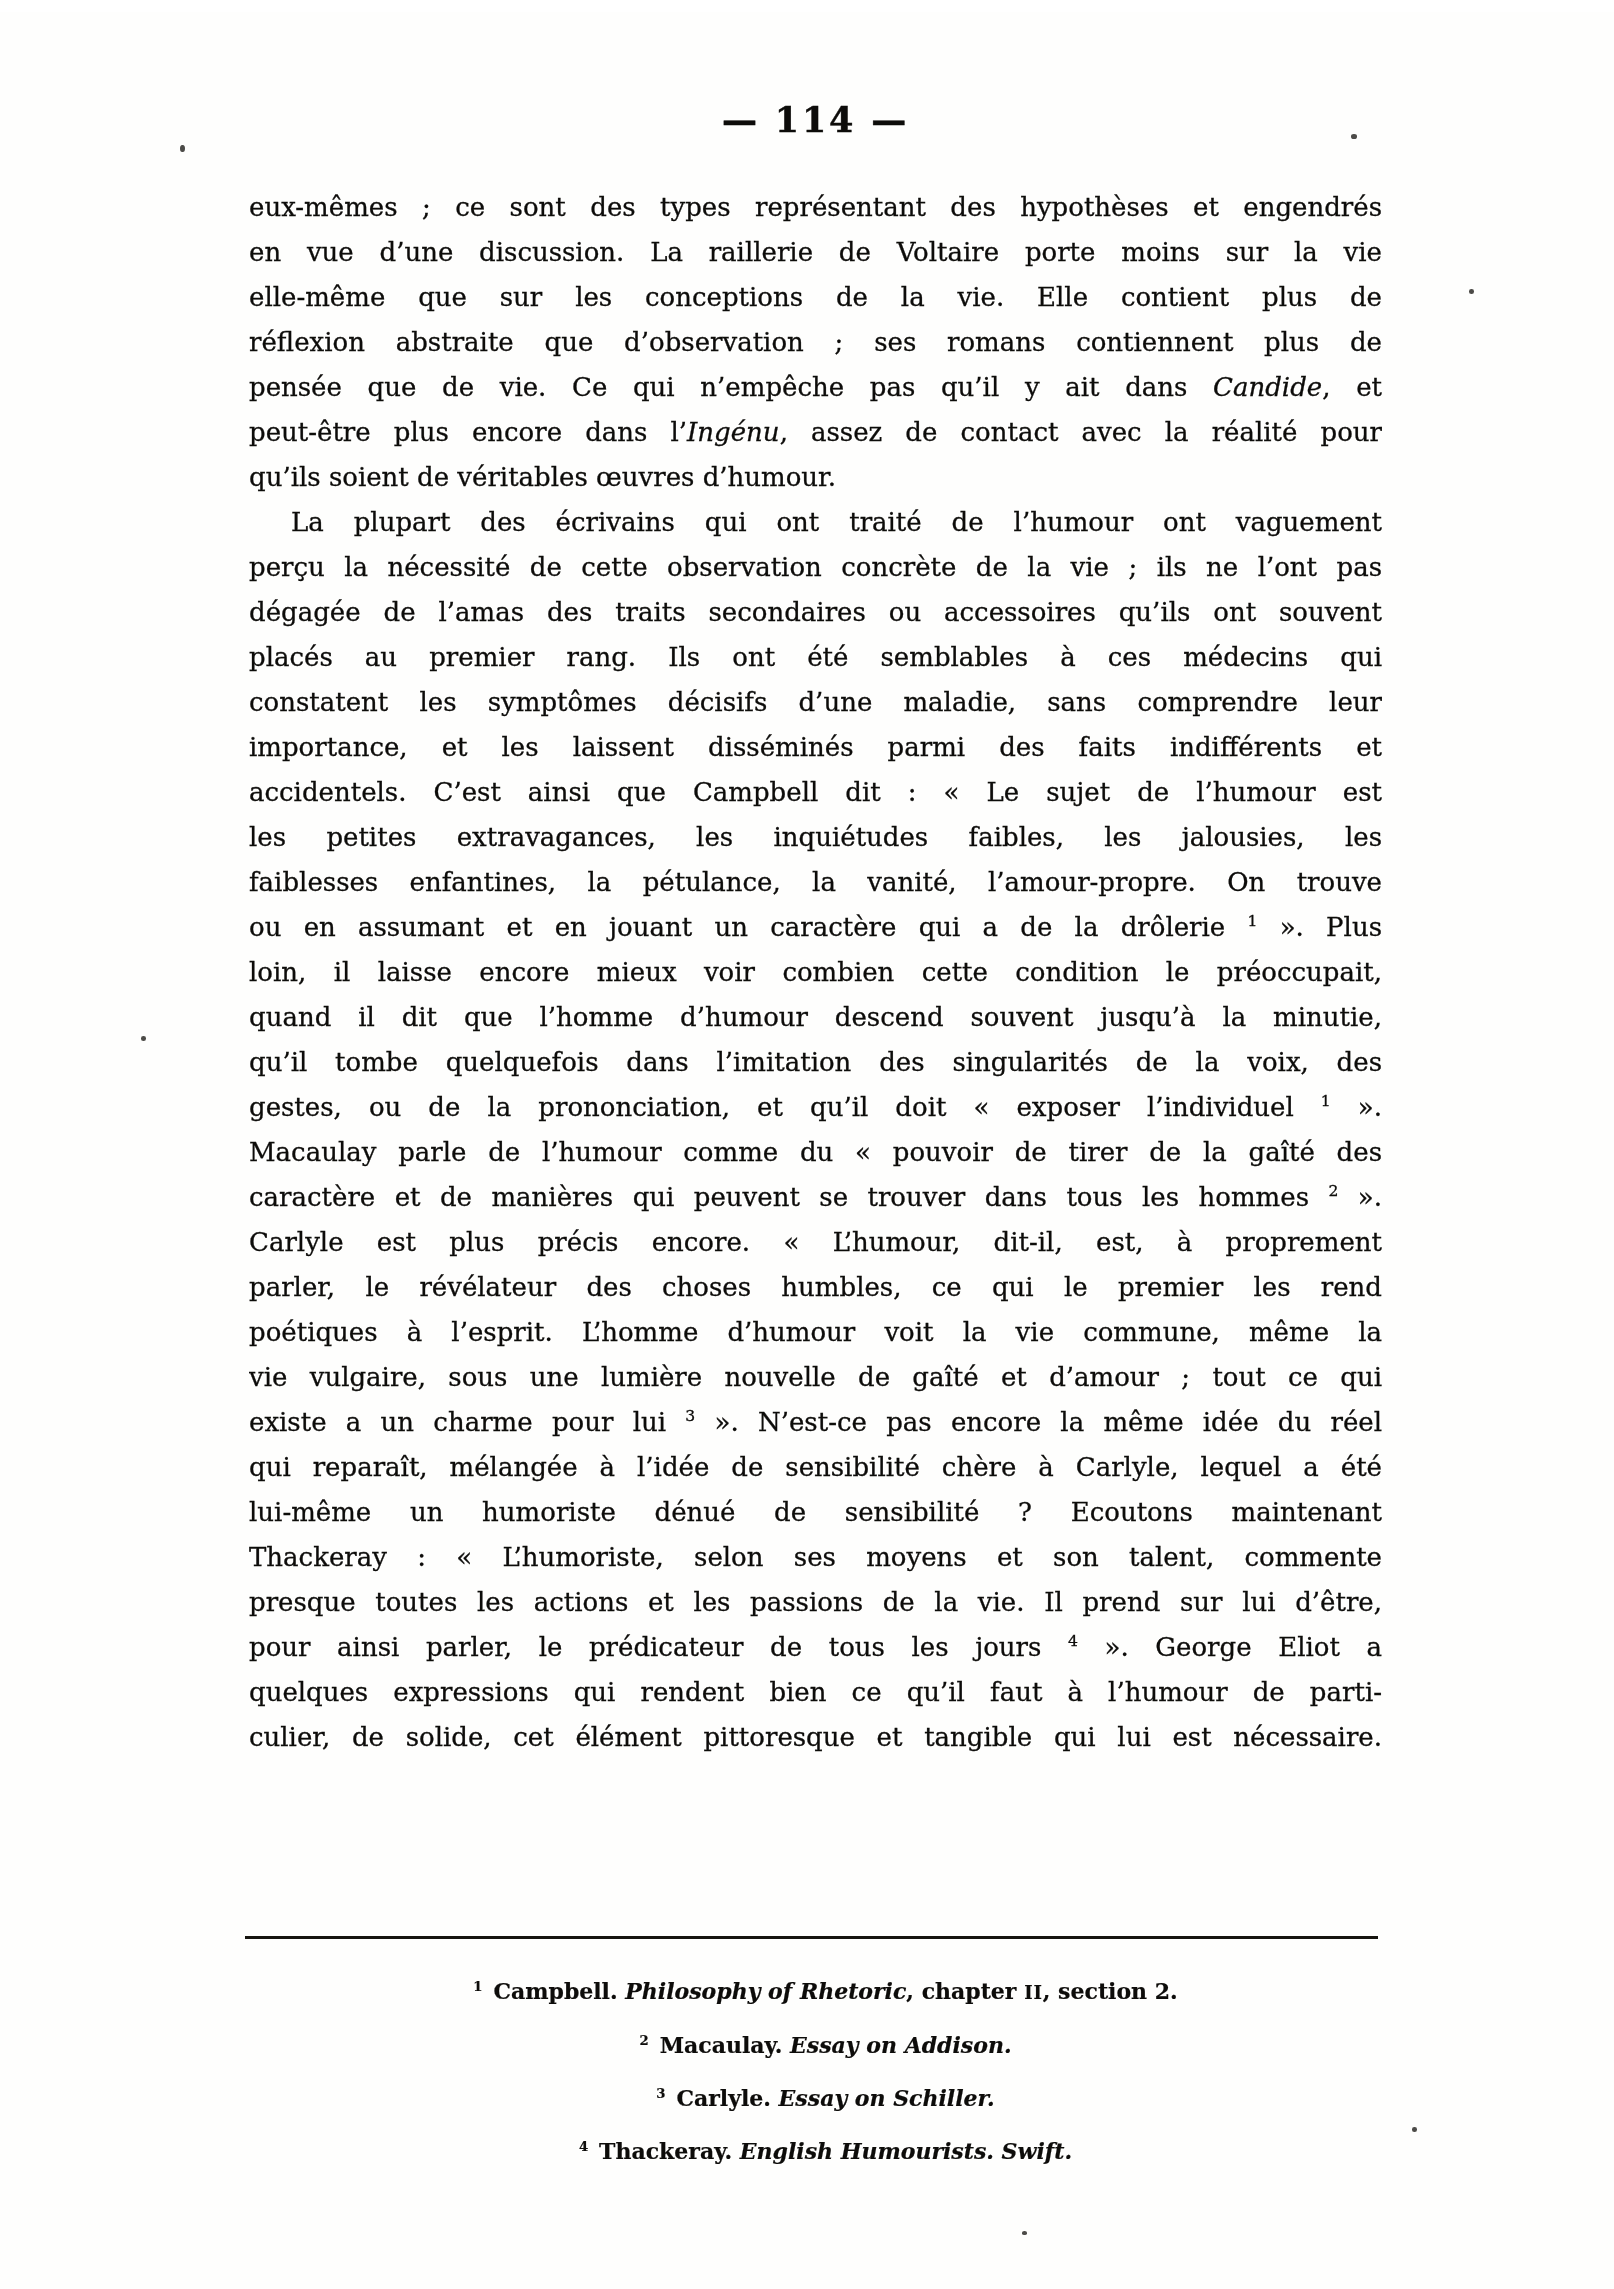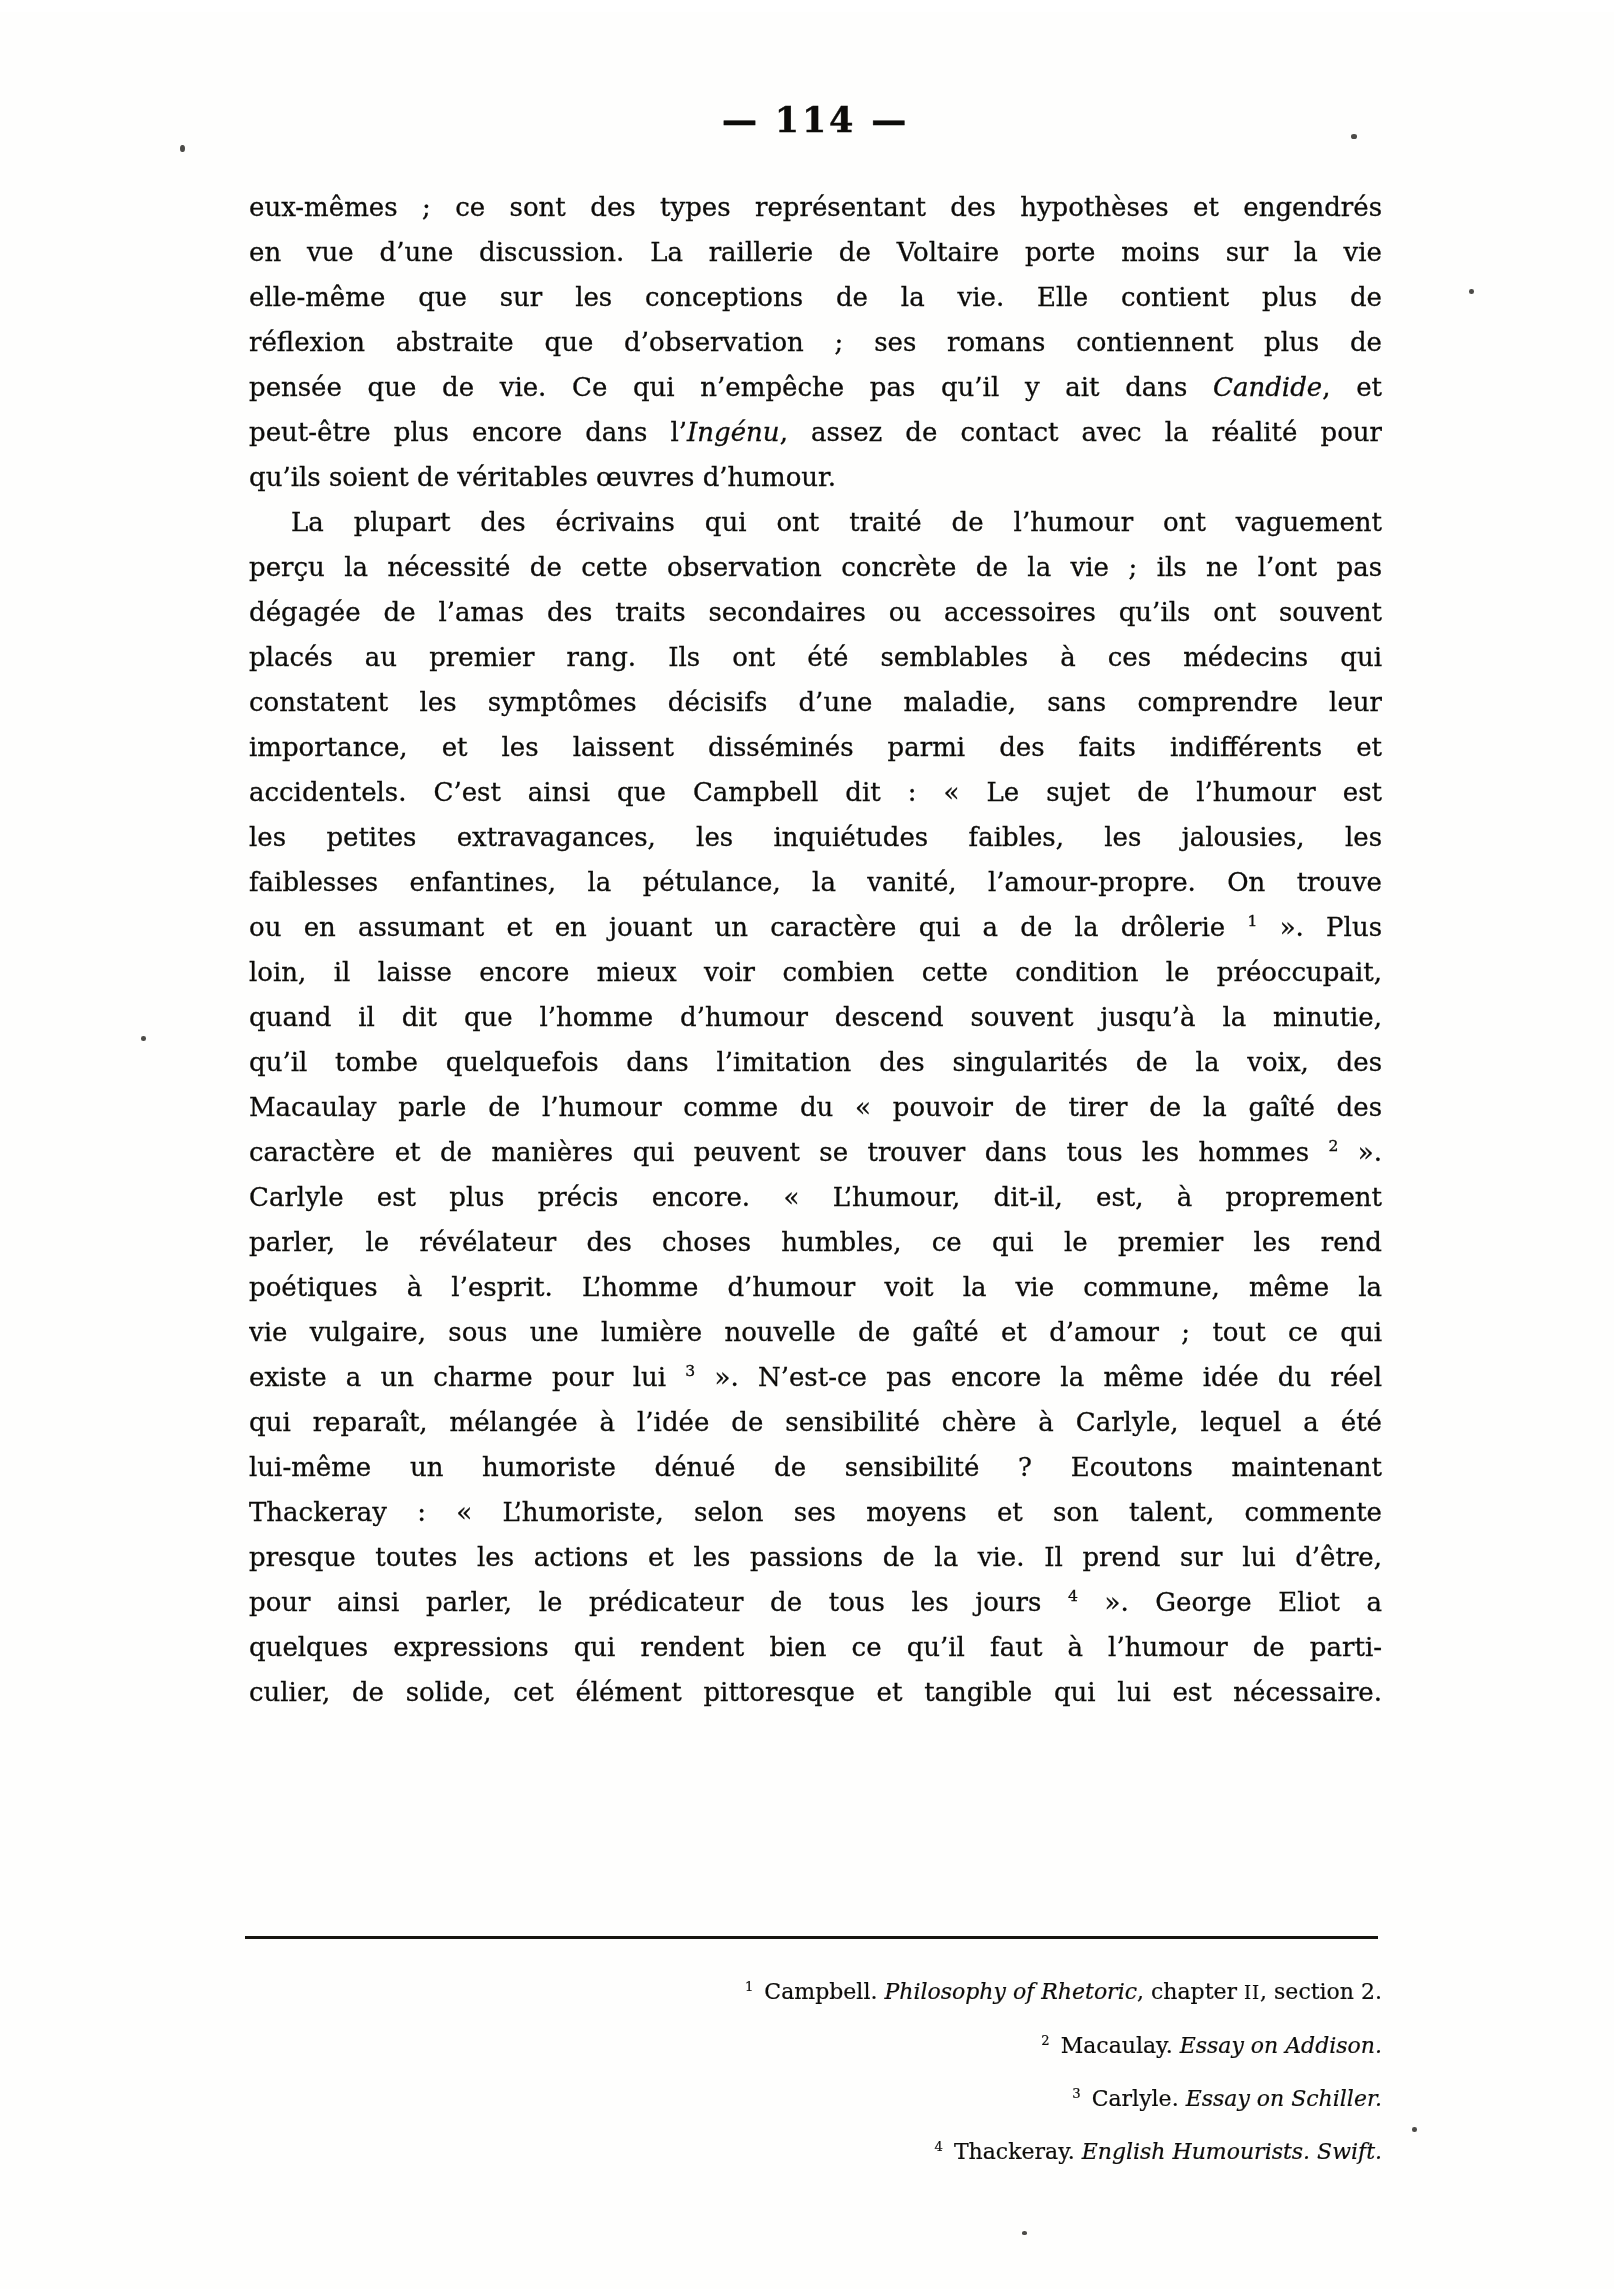--- a/index.html
+++ b/index.html
@@ -55,21 +55,21 @@
   }
   .footnotes {
     position: absolute;
     top: 1953px;
     left: 269px;
     width: 1113px;
     font-size: 22px;
     line-height: 53px;
     -webkit-text-stroke: 0.2px currentColor;
   }
-  .footnote { text-align: right; }
+  .footnote { text-align: center; font-weight: bold; }
   .fn-marker { margin-right: 11px; }
   .speck {
     position: absolute;
     background: #2d2b28;
     border-radius: 50%;
     opacity: 0.85;
   }
 </style>
 </head>
 <body>
@@ -91,20 +91,21 @@
       <div class="line"><span>placés au premier rang. Ils ont été semblables à ces médecins qui</span></div>
       <div class="line"><span>constatent les symptômes décisifs d’une maladie, sans comprendre leur</span></div>
       <div class="line"><span>importance, et les laissent disséminés parmi des faits indifférents et</span></div>
       <div class="line"><span>accidentels. C’est ainsi que Campbell dit : « Le sujet de l’humour est</span></div>
       <div class="line"><span>les petites extravagances, les inquiétudes faibles, les jalousies, les</span></div>
       <div class="line"><span>faiblesses enfantines, la pétulance, la vanité, l’amour-propre. On trouve</span></div>
       <div class="line"><span>ou en assumant et en jouant un caractère qui a de la drôlerie </span><sup>1</sup><span> ». Plus</span></div>
       <div class="line"><span>loin, il laisse encore mieux voir combien cette condition le préoccupait,</span></div>
       <div class="line"><span>quand il dit que l’homme d’humour descend souvent jusqu’à la minutie,</span></div>
       <div class="line"><span>qu’il tombe quelquefois dans l’imitation des singularités de la voix, des</span></div>
+      <div class="line"><span>gestes, ou de la prononciation, et qu’il doit « exposer l’individuel </span><sup>1</sup><span> ».</span></div>
       <div class="line"><span>Macaulay parle de l’humour comme du « pouvoir de tirer de la gaîté des</span></div>
       <div class="line"><span>caractère et de manières qui peuvent se trouver dans tous les hommes </span><sup>2</sup><span> ».</span></div>
       <div class="line"><span>Carlyle est plus précis encore. « L’humour, dit-il, est, à proprement</span></div>
       <div class="line"><span>parler, le révélateur des choses humbles, ce qui le premier les rend</span></div>
       <div class="line"><span>poétiques à l’esprit. L’homme d’humour voit la vie commune, même la</span></div>
       <div class="line"><span>vie vulgaire, sous une lumière nouvelle de gaîté et d’amour ; tout ce qui</span></div>
       <div class="line"><span>existe a un charme pour lui </span><sup>3</sup><span> ». N’est-ce pas encore la même idée du réel</span></div>
       <div class="line"><span>qui reparaît, mélangée à l’idée de sensibilité chère à Carlyle, lequel a été</span></div>
       <div class="line"><span>lui-même un humoriste dénué de sensibilité ? Ecoutons maintenant</span></div>
       <div class="line"><span>Thackeray : « L’humoriste, selon ses moyens et son talent, commente</span></div>

